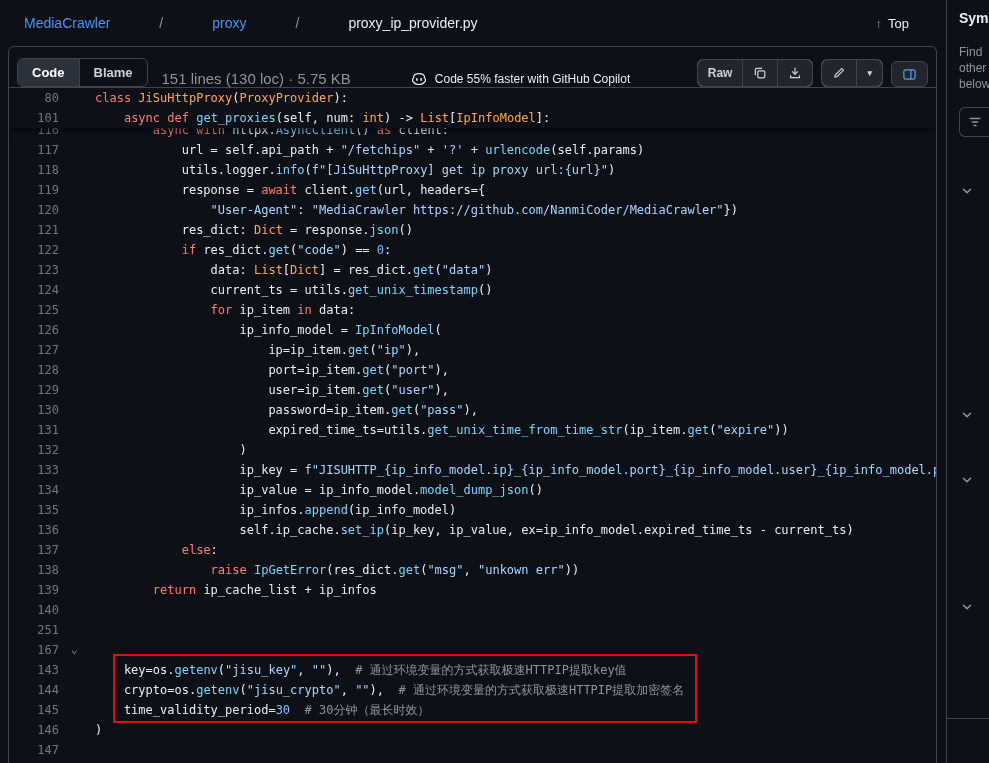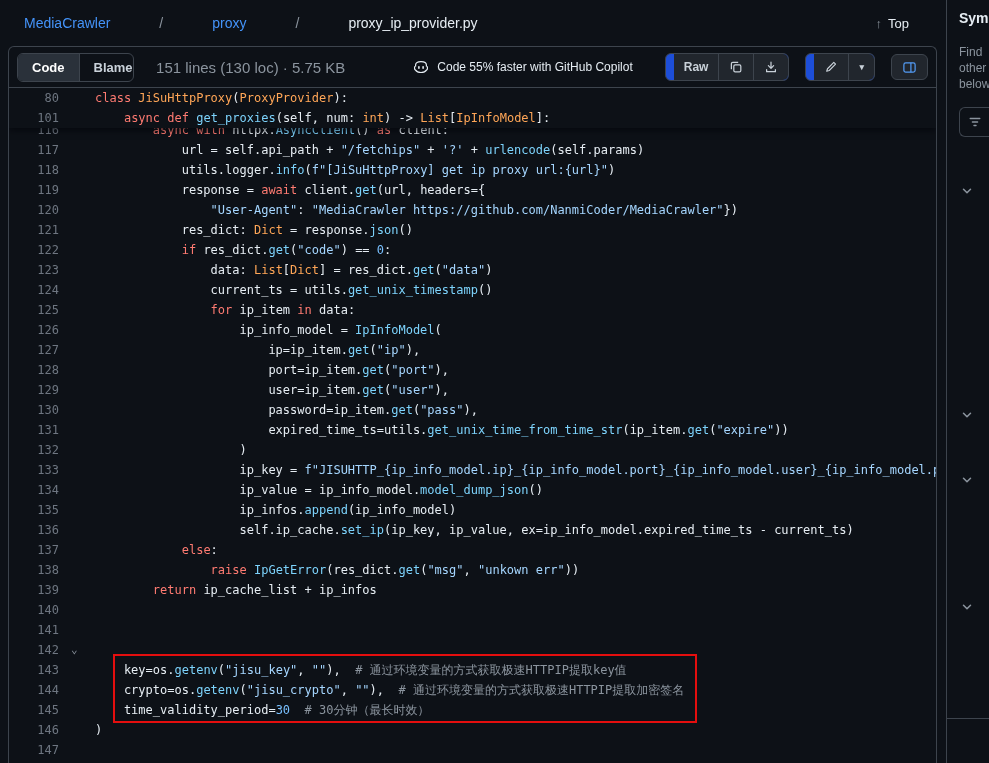--- a/index.html
+++ b/index.html
@@ -25,32 +25,32 @@
   .top-btn .arrow { color: #8b949e; font-size: 13px; }
 
   
   .file-container {
     position: absolute; left: 8px; top: 46px; width: 929px; height: 717px;
     border: 1px solid #3d444d; border-bottom: none; border-radius: 6px 6px 0 0;
     background: #0d1117; overflow: hidden;
   }
   .toolbar {
     height: 41px; border-bottom: 1px solid #3d444d;
-    display: flex; align-items: center; padding: 0 8px; gap: 16px;
+    display: flex; align-items: flex-end; padding: 0 8px; gap: 8px;
   }
   .segmented { display: flex; border: 1px solid #3d444d; border-radius: 6px; overflow: hidden; background: #0d1117; }
   .seg {
     padding: 6px 14px; font-size: 13px; color: #c9d1d9; background: transparent;
     border: none; cursor: pointer; font-family: inherit; font-weight: 600;
   }
   .seg.active { background: #2a313a; color: #ffffff; border-right: 1px solid #3d444d; }
   .meta { font-size: 15px; color: #8b949e; margin-left: 6px; white-space: nowrap; }
   .copilot { display: flex; align-items: center; gap: 8px; font-size: 12px; color: #e6edf3; margin-left: 52px; cursor: pointer; white-space: nowrap; }
   .spacer { flex: 1; }
-  .btn-group { display: flex; border: 1px solid #3d444d; border-radius: 6px; overflow: hidden; background: #1d4ed8; flex: none; padding-left: 8px; }
+  .btn-group { display: flex; border: 1px solid #3d444d; border-radius: 6px; overflow: hidden; background: #7dd3fc; flex: none; }
   .btn {
     background: #21262d; color: #c9d1d9; border: none; font-size: 12px; font-weight: 600;
     padding: 0 10px; height: 26px; display: flex; align-items: center; gap: 4px;
     cursor: pointer; font-family: inherit;
   }
   .btn + .btn { border-left: 1px solid #3d444d; }
   .btn.standalone { border: 1px solid #3d444d; border-radius: 6px; }
   .caret-glyph { font-size: 9px; color: #c9d1d9; }
 
   
@@ -193,22 +193,22 @@
         <div class="row"><span class="ln">131</span><span class="chev-slot"></span><span class="code-text"><span class="tok-pl">                        expired_time_ts=utils.</span><span class="tok-fn">get_unix_time_from_time_str</span><span class="tok-pl">(ip_item.</span><span class="tok-fn">get</span><span class="tok-pl">(</span><span class="tok-s">"expire"</span><span class="tok-pl">))</span></span></div>
         <div class="row"><span class="ln">132</span><span class="chev-slot"></span><span class="code-text"><span class="tok-pl">                    )</span></span></div>
         <div class="row"><span class="ln">133</span><span class="chev-slot"></span><span class="code-text"><span class="tok-pl">                    ip_key = </span><span class="tok-s">f"JISUHTTP_{ip_info_model.ip}_{ip_info_model.port}_{ip_info_model.user}_{ip_info_model.password}"</span></span></div>
         <div class="row"><span class="ln">134</span><span class="chev-slot"></span><span class="code-text"><span class="tok-pl">                    ip_value = ip_info_model.</span><span class="tok-fn">model_dump_json</span><span class="tok-pl">()</span></span></div>
         <div class="row"><span class="ln">135</span><span class="chev-slot"></span><span class="code-text"><span class="tok-pl">                    ip_infos.</span><span class="tok-fn">append</span><span class="tok-pl">(ip_info_model)</span></span></div>
         <div class="row"><span class="ln">136</span><span class="chev-slot"></span><span class="code-text"><span class="tok-pl">                    self.ip_cache.</span><span class="tok-fn">set_ip</span><span class="tok-pl">(ip_key, ip_value, ex=ip_info_model.expired_time_ts - current_ts)</span></span></div>
         <div class="row"><span class="ln">137</span><span class="chev-slot"></span><span class="code-text"><span class="tok-pl">            </span><span class="tok-k">else</span><span class="tok-pl">:</span></span></div>
         <div class="row"><span class="ln">138</span><span class="chev-slot"></span><span class="code-text"><span class="tok-pl">                </span><span class="tok-k">raise</span><span class="tok-pl"> </span><span class="tok-fn">IpGetError</span><span class="tok-pl">(res_dict.</span><span class="tok-fn">get</span><span class="tok-pl">(</span><span class="tok-s">"msg"</span><span class="tok-pl">, </span><span class="tok-s">"unkown err"</span><span class="tok-pl">))</span></span></div>
         <div class="row"><span class="ln">139</span><span class="chev-slot"></span><span class="code-text"><span class="tok-pl">        </span><span class="tok-k">return</span><span class="tok-pl"> ip_cache_list + ip_infos</span></span></div>
         <div class="row"><span class="ln">140</span><span class="chev-slot"></span><span class="code-text"></span></div>
-        <div class="row"><span class="ln">141</span><span class="chev-slot"></span><span class="code-text"></span></div>
-        <div class="row"><span class="ln">142</span><span class="chev-slot">⌄</span></div>
+        <div class="row"><span class="ln">251</span><span class="chev-slot"></span><span class="code-text"></span></div>
+        <div class="row"><span class="ln">167</span><span class="chev-slot">⌄</span></div>
         <div class="row"><span class="ln">143</span><span class="chev-slot"></span><span class="code-text"><span class="tok-pl">    key=os.</span><span class="tok-fn">getenv</span><span class="tok-pl">(</span><span class="tok-s">"jisu_key"</span><span class="tok-pl">, </span><span class="tok-s">""</span><span class="tok-pl">),  </span><span class="tok-cm"># 通过环境变量的方式获取极速HTTPIP提取key值</span></span></div>
         <div class="row"><span class="ln">144</span><span class="chev-slot"></span><span class="code-text"><span class="tok-pl">    crypto=os.</span><span class="tok-fn">getenv</span><span class="tok-pl">(</span><span class="tok-s">"jisu_crypto"</span><span class="tok-pl">, </span><span class="tok-s">""</span><span class="tok-pl">),  </span><span class="tok-cm"># 通过环境变量的方式获取极速HTTPIP提取加密签名</span></span></div>
         <div class="row"><span class="ln">145</span><span class="chev-slot"></span><span class="code-text"><span class="tok-pl">    time_validity_period=</span><span class="tok-n">30</span><span class="tok-pl">  </span><span class="tok-cm"># 30分钟（最长时效）</span></span></div>
         <div class="row"><span class="ln">146</span><span class="chev-slot"></span><span class="code-text"><span class="tok-pl">)</span></span></div>
         <div class="row"><span class="ln">147</span><span class="chev-slot"></span><span class="code-text"></span></div>
       </div>
     <div class="sticky-lines" id="sticky-lines">
         <div class="row"><span class="ln">80</span><span class="chev-slot"></span><span class="code-text"><span class="tok-k">class </span><span class="tok-ty">JiSuHttpProxy</span><span class="tok-pl">(</span><span class="tok-ty">ProxyProvider</span><span class="tok-pl">):</span></span></div>
         <div class="row"><span class="ln">101</span><span class="chev-slot"></span><span class="code-text"><span class="tok-pl">    </span><span class="tok-k">async</span><span class="tok-pl"> </span><span class="tok-k">def</span><span class="tok-pl"> </span><span class="tok-fn">get_proxies</span><span class="tok-pl">(self, num: </span><span class="tok-ty">int</span><span class="tok-pl">) -&gt; </span><span class="tok-ty">List</span><span class="tok-pl">[</span><span class="tok-ty">IpInfoModel</span><span class="tok-pl">]:</span></span></div>
       </div>

